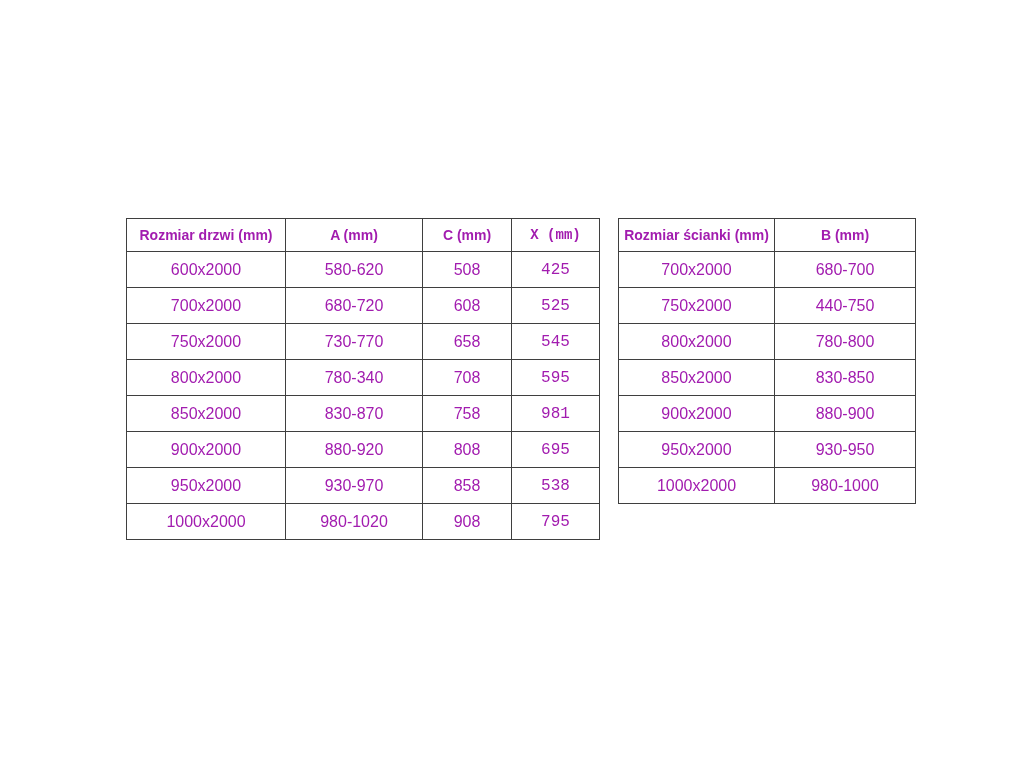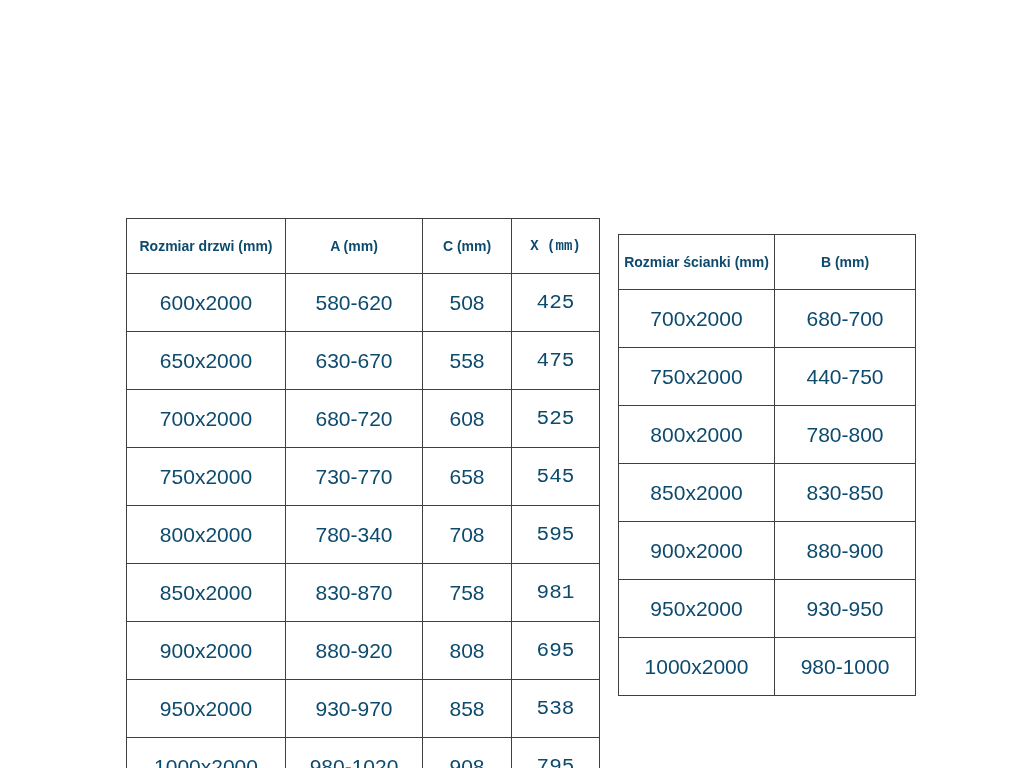--- a/index.html
+++ b/index.html
@@ -20,42 +20,42 @@
   table.spec {
     position: absolute;
     border-collapse: collapse;
     table-layout: fixed;
     background: #ffffff;
   }
   table.spec th, table.spec td {
     border: 1.5px solid #3f3f3f;
     text-align: center;
     vertical-align: middle;
-    color: #0c4a6e;
-    padding: 12px 4px;
+    color: #a21caf;
+    padding: 1px 4px;
     overflow: hidden;
     white-space: nowrap;
   }
   table.spec th {
     font-size: 14px;
     font-weight: bold;
     height: 30px;
   }
   table.spec td {
-    font-size: 21px;
+    font-size: 16px;
     font-weight: normal;
     height: 33px;
   }
   #door-table { left: 126px; top: 218px; width: 437px; }
   #door-table th:nth-child(1), #door-table td:nth-child(1) { width: 150px; }
   #door-table th:nth-child(2), #door-table td:nth-child(2) { width: 128px; }
   #door-table th:nth-child(3), #door-table td:nth-child(3) { width: 80px; }
   #door-table th:nth-child(4), #door-table td:nth-child(4) { width: 79px; font-family: Liberation Mono, monospace; }
 
-  #wall-table { left: 618px; top: 234px; width: 279px; border-radius: 27px; }
+  #wall-table { left: 618px; top: 218px; width: 279px; border-radius: 27px; }
   #wall-table th:nth-child(1), #wall-table td:nth-child(1) { width: 147px; }
   #wall-table th:nth-child(2), #wall-table td:nth-child(2) { width: 132px; text-align: center; }
 </style>
 </head>
 <body>
 
 <div class="canvas">
 
   <table class="spec" id="door-table">
     <thead>
@@ -65,26 +65,20 @@
           <th>C (mm)</th>
           <th>X (mm)</th>
         </tr>
     </thead>
     <tbody>
         <tr>
           <td>600x2000</td>
           <td>580-620</td>
           <td>508</td>
           <td>425</td>
-        </tr>
-        <tr>
-          <td>650x2000</td>
-          <td>630-670</td>
-          <td>558</td>
-          <td>475</td>
         </tr>
         <tr>
           <td>700x2000</td>
           <td>680-720</td>
           <td>608</td>
           <td>525</td>
         </tr>
         <tr>
           <td>750x2000</td>
           <td>730-770</td>

